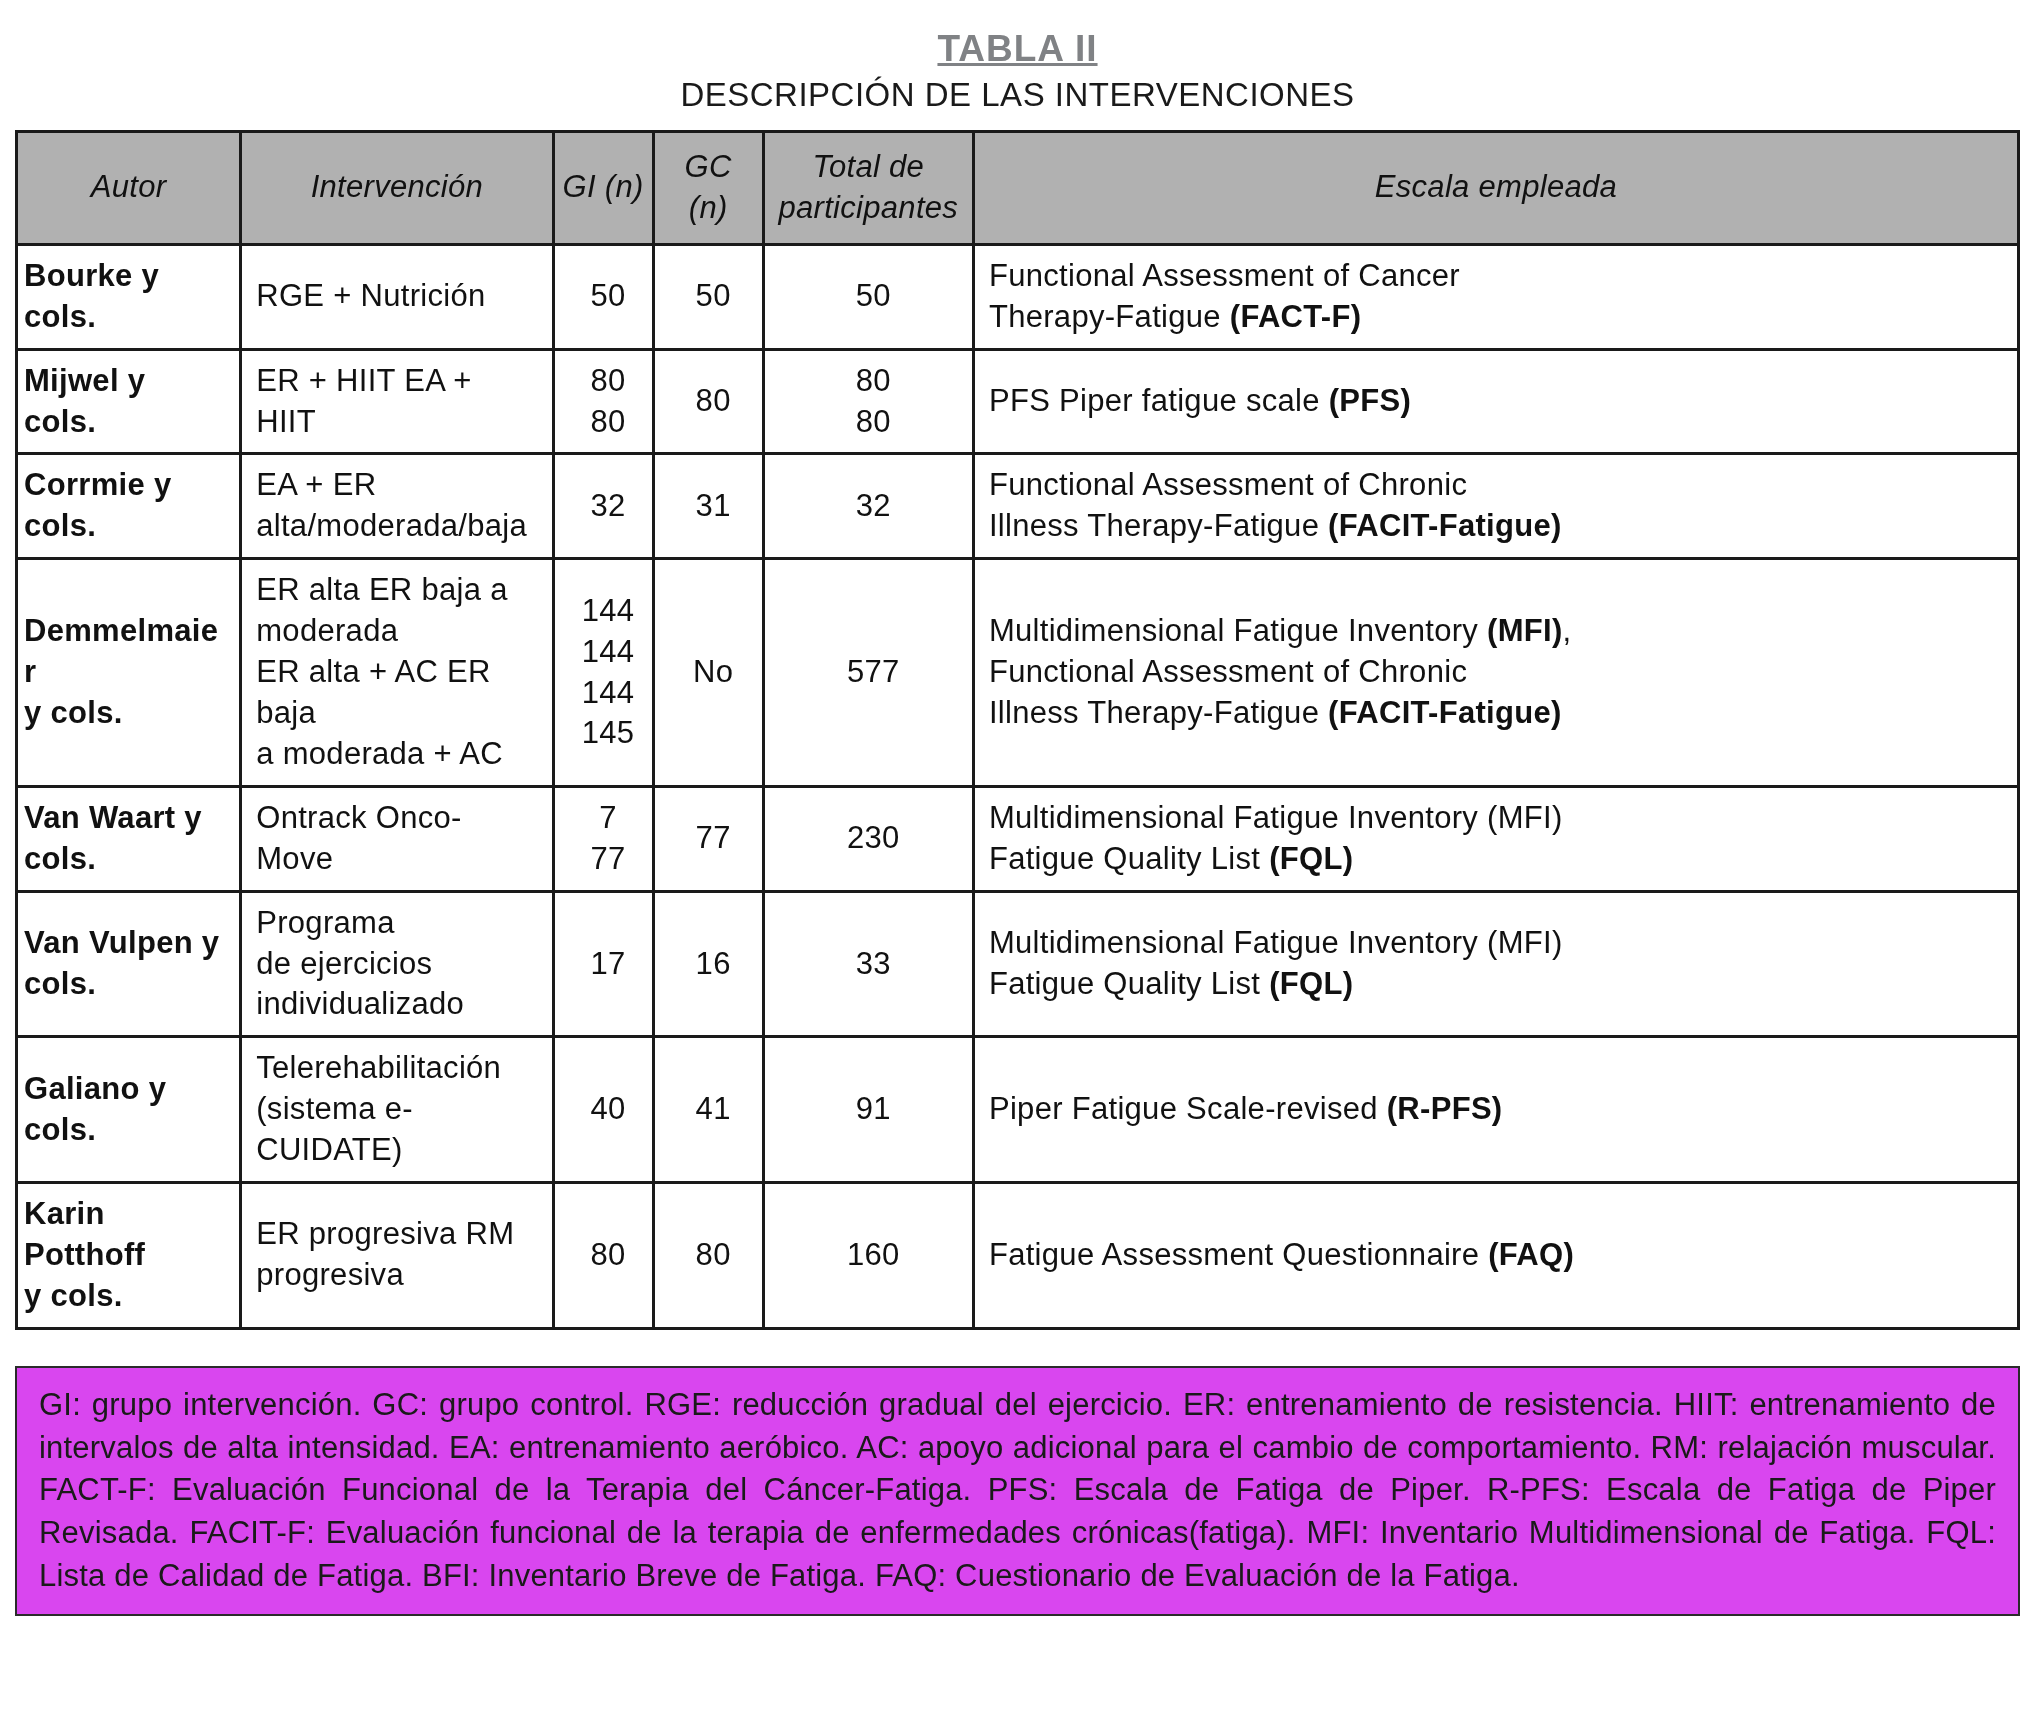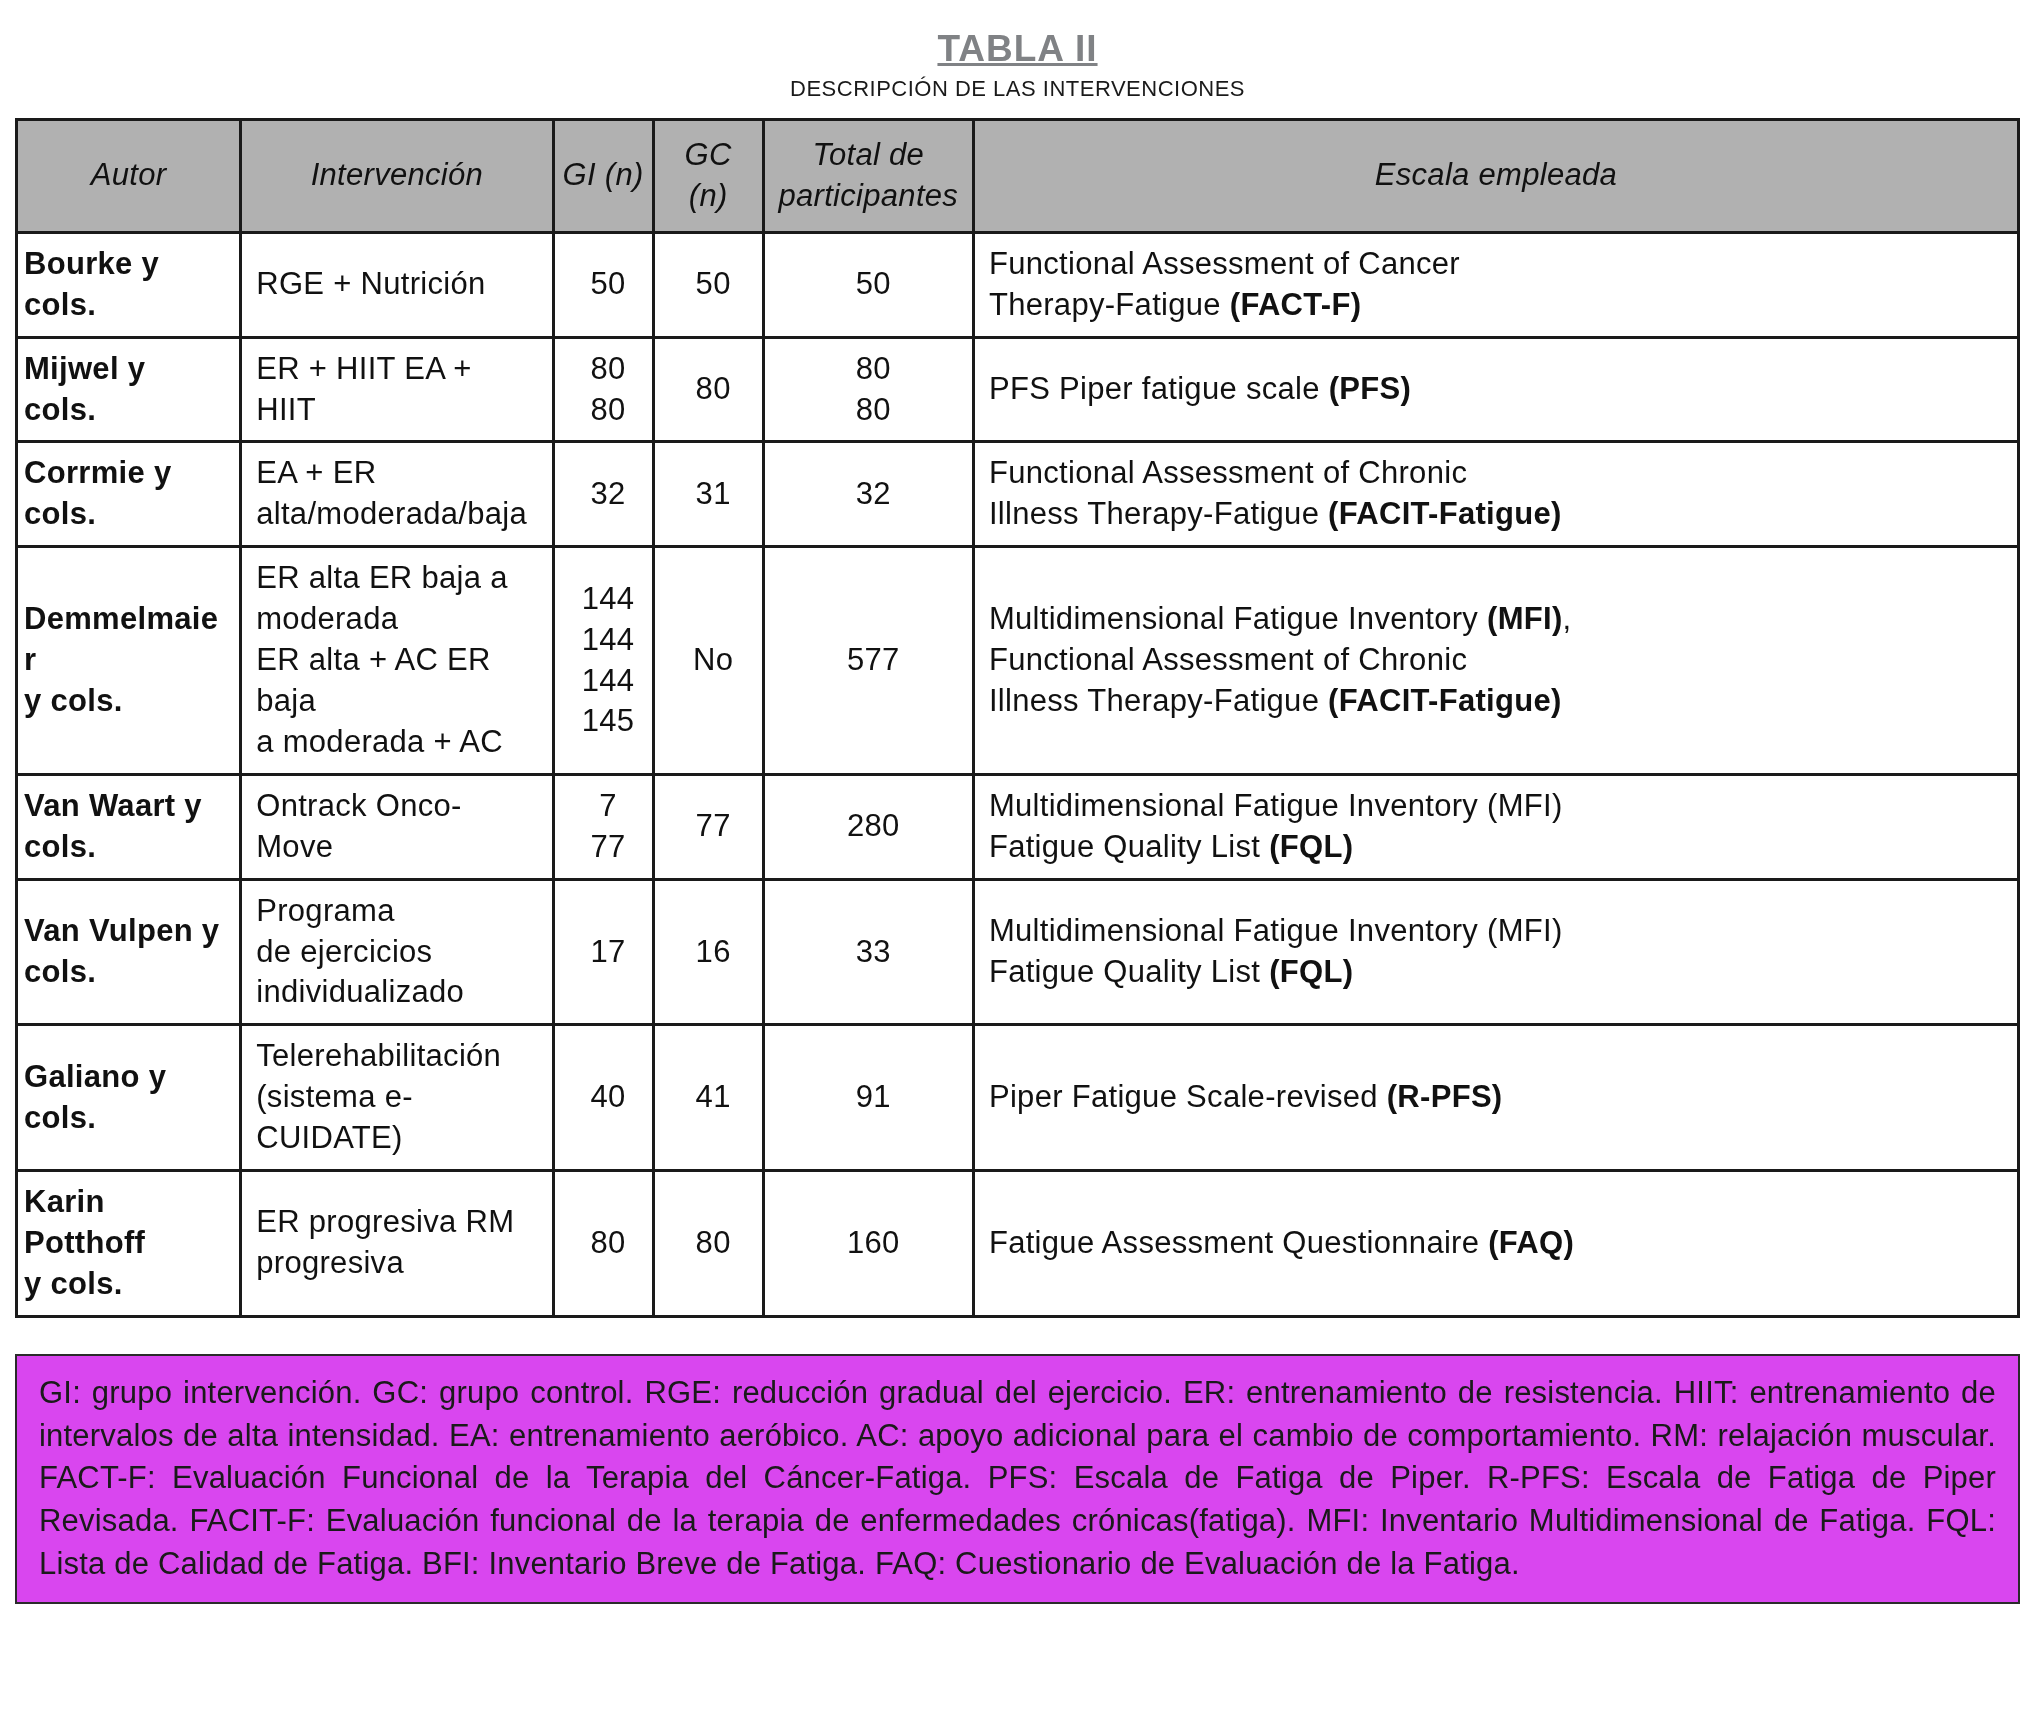--- a/index.html
+++ b/index.html
@@ -15,21 +15,21 @@
   .title-block { text-align: center; margin-bottom: 16px; }
   .title {
     font-weight: bold;
     color: #808285;
     font-size: 37px;
     letter-spacing: 1px;
     text-decoration: underline;
   }
   .subtitle {
     color: #1a1a1a;
-    font-size: 22px;
+    font-size: 33px;
     margin-top: 6px;
     letter-spacing: 0.5px;
   }
 
   table.tbl {
     width: 100%;
     border-collapse: collapse;
     border: 3px solid #1a1a1a;
     table-layout: fixed;
   }
@@ -146,21 +146,21 @@
 Functional Assessment of Chronic
 Illness Therapy-Fatigue </span><span class="b">(FACIT-Fatigue)</span></td>
         </tr>
         <tr>
           <td class="col-autor">Van Waart y
 cols.</td>
           <td class="col-interv">Ontrack Onco-Move</td>
           <td class="col-num">7
 77</td>
           <td class="col-num">77</td>
-          <td class="col-num">280</td>
+          <td class="col-num">230</td>
           <td class="col-escala"><span>Multidimensional Fatigue Inventory (MFI)
 Fatigue Quality List </span><span class="b">(FQL)</span></td>
         </tr>
         <tr>
           <td class="col-autor">Van Vulpen y
 cols.</td>
           <td class="col-interv">Programa
 de ejercicios
 individualizado</td>
           <td class="col-num">17</td>

